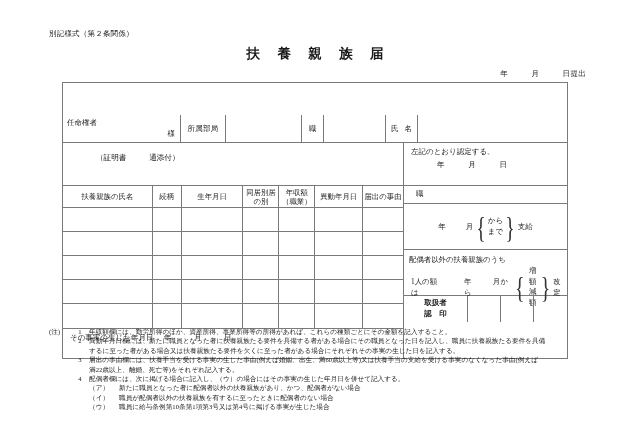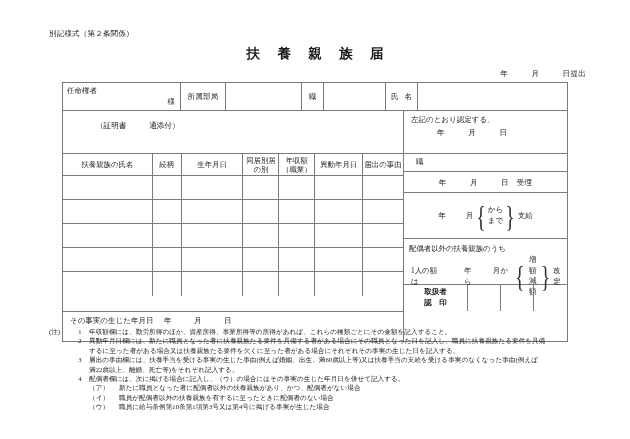--- a/index.html
+++ b/index.html
@@ -60,21 +60,21 @@
   .cell {
     border-right: 1px solid #7a7a7a;
     border-bottom: 1px solid #7a7a7a;
     box-sizing: border-box;
     position: relative;
     font-size: 7.5px;
   }
   .cell.last { border-right: none; }
 
   
-  .r1 { height: 28px; }
+  .r1 { height: 28px; margin-top: 32px; }
   .c-appointer { width: 118px; padding: 3px 4px 0 4px; }
   .c-appointer .lab { font-size: 7.5px; }
   .c-appointer .sama {
     position: absolute;
     right: 5px; bottom: 3px;
     font-size: 7.5px;
   }
   .c-dept {
     width: 45px;
     display: flex; align-items: center; justify-content: center;
@@ -387,21 +387,20 @@
         <div class="approve">
           <span>左記のとおり認定する。</span>
           <span class="ymd">年　　　月　　　日</span>
         </div>
 
         <div class="ap-post">
           <span>職</span>
         </div>
 
 
-        <div class="recv">年　　　月　　　日　受理</div>
 
         <div class="pay">
           <span>年</span>
           <span class="g"></span>
           <span>月</span>
           <span class="brace">
             <span class="bar">{</span>
             <span class="opts">
               <span>から</span>
               <span>まで</span>

